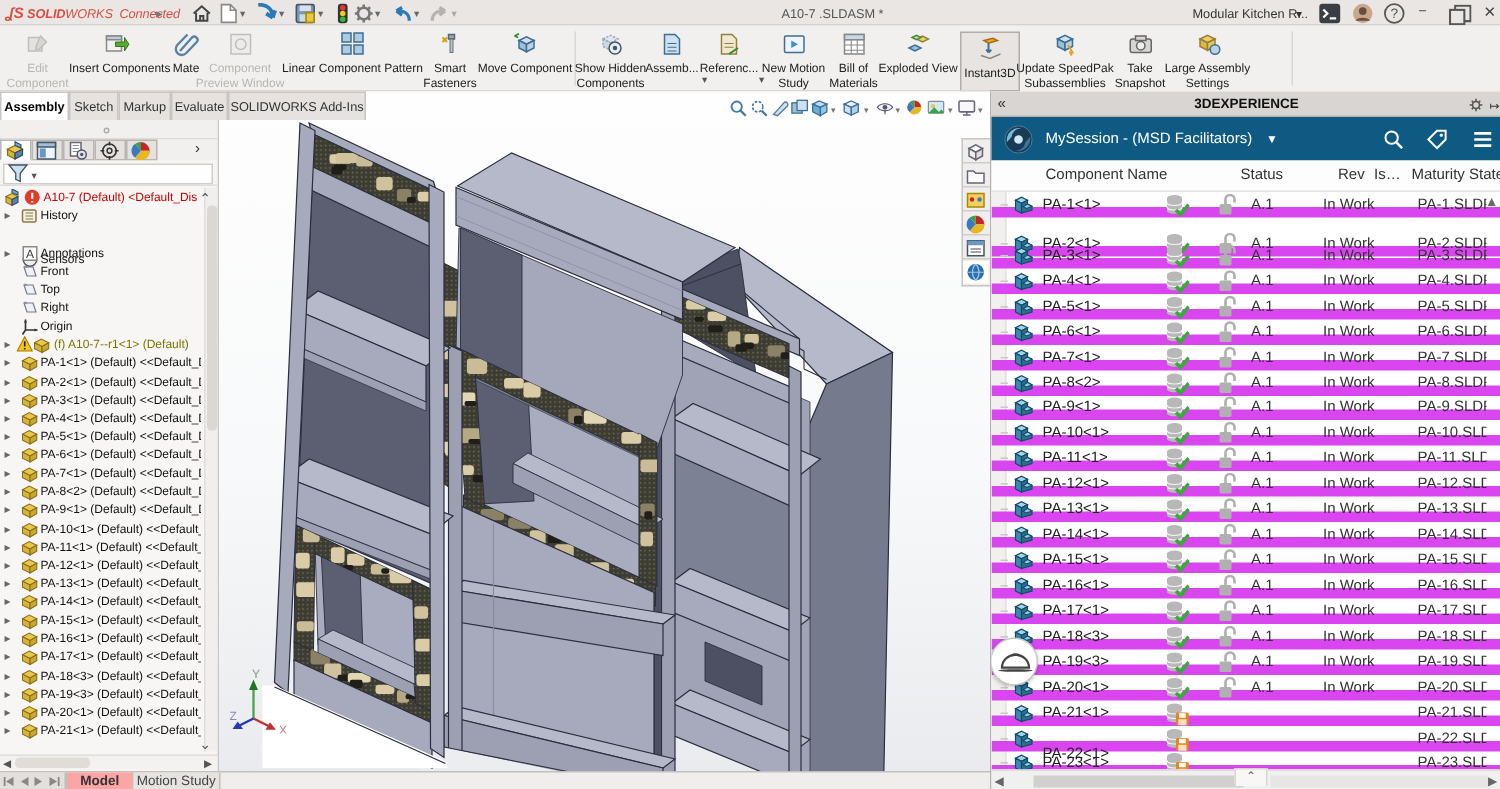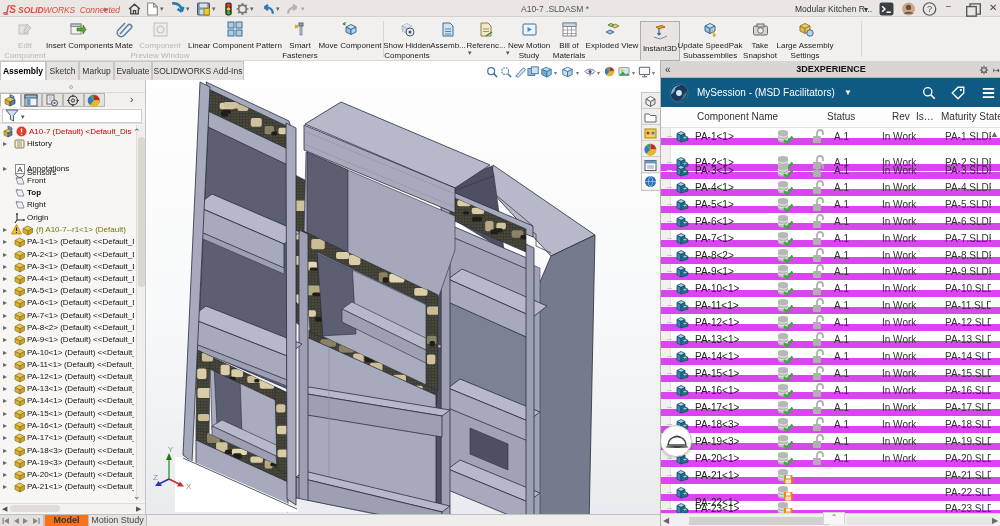--- a/index.html
+++ b/index.html
@@ -672,21 +672,21 @@
           </span>
           <span class="lbl" style="left:27px;color:#111;">Front</span>
         </div>
 <div class="trow" style="top:62px;">
           <span style="position:absolute;left:12px;top:0;width:26px;height:12px;">
             <svg width="12" height="12" viewBox="0 0 12 12" style="position:absolute;left:2px;top:0;">
               <path d="M2 3 H8 L10 9 H4 Z" fill="#eef2f6" stroke="#778" stroke-width="0.8"></path>
               <path d="M2.7 2 L4 3.5 M2 3.2 L3.6 2.6" stroke="#778" stroke-width="0.6"></path>
             </svg>
           </span>
-          <span class="lbl" style="left:27px;color:#111;font-weight:bold;">Top</span>
+          <span class="lbl" style="left:27px;color:#111;">Top</span>
         </div>
 <div class="trow" style="top:74px;">
           <span style="position:absolute;left:12px;top:0;width:26px;height:12px;">
             <svg width="12" height="12" viewBox="0 0 12 12" style="position:absolute;left:2px;top:0;">
               <path d="M2 3 H8 L10 9 H4 Z" fill="#eef2f6" stroke="#778" stroke-width="0.8"></path>
               <path d="M2.7 2 L4 3.5 M2 3.2 L3.6 2.6" stroke="#778" stroke-width="0.6"></path>
             </svg>
           </span>
           <span class="lbl" style="left:27px;color:#111;">Right</span>
         </div>
@@ -1532,17 +1532,17 @@
 <svg width="40" height="8" viewBox="0 0 40 8" style="position:absolute;left:2px;top:2px;">
         <g fill="#8a8784">
           <path d="M1 1 V7 M2 4 L7 1 V7 Z"></path>
           <rect x="0.5" y="1" width="1.2" height="6"></rect>
           <path d="M12 4 L17 1 V7 Z"></path>
           <path d="M21 1 L26 4 L21 7 Z"></path>
           <path d="M31 1 L36 4 L31 7 Z"></path>
           <rect x="36.5" y="1" width="1.2" height="6"></rect>
         </g>
       </svg>
-  <div class="btab act" style="left:44px;width:45px;padding:0;text-align:center;background:#f97316;font-weight:bold;border-left:1px solid #c2bfbc;border-right:1px solid #c2bfbc;">Model</div>
+  <div class="btab act" style="left:44px;width:45px;padding:0;text-align:center;background:#fca5a5;font-weight:bold;border-left:1px solid #c2bfbc;border-right:1px solid #c2bfbc;">Model</div>
   <div class="btab" style="left:89px;width:58px;padding:0;text-align:center;background:#e6e3e0;border-right:1px solid #c2bfbc;color:#444;">Motion Study 1</div>
 </div>
 
 </div>
 
 </body></html>

